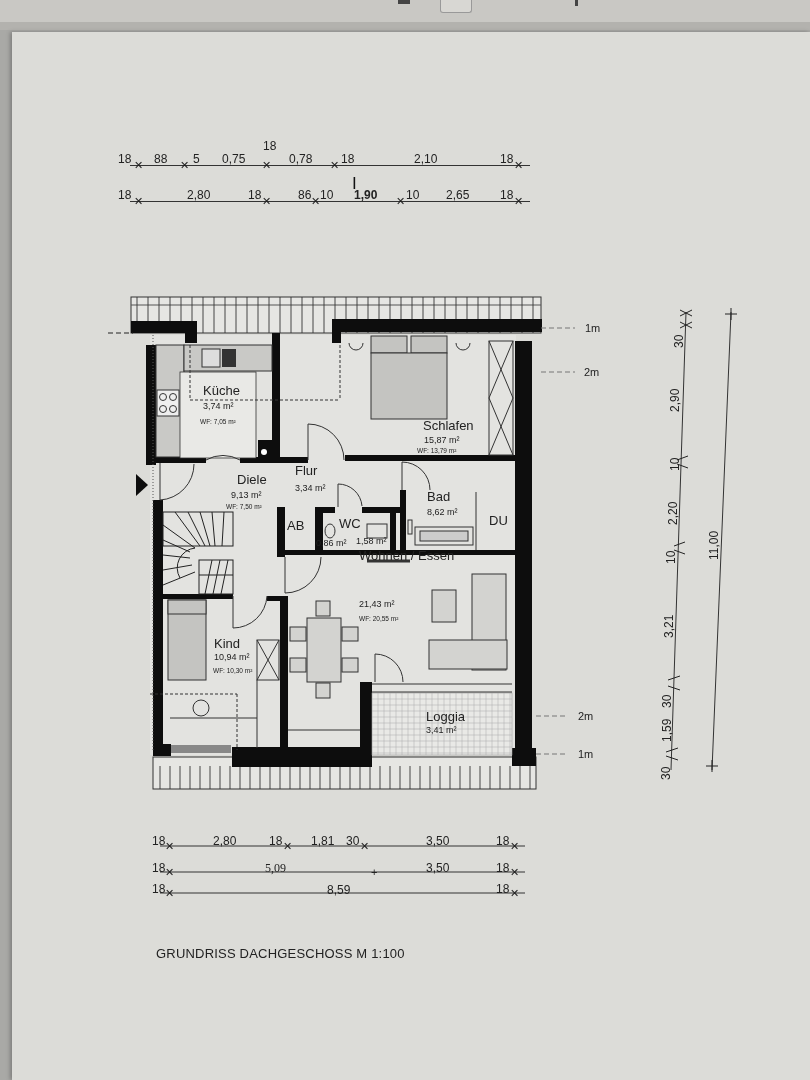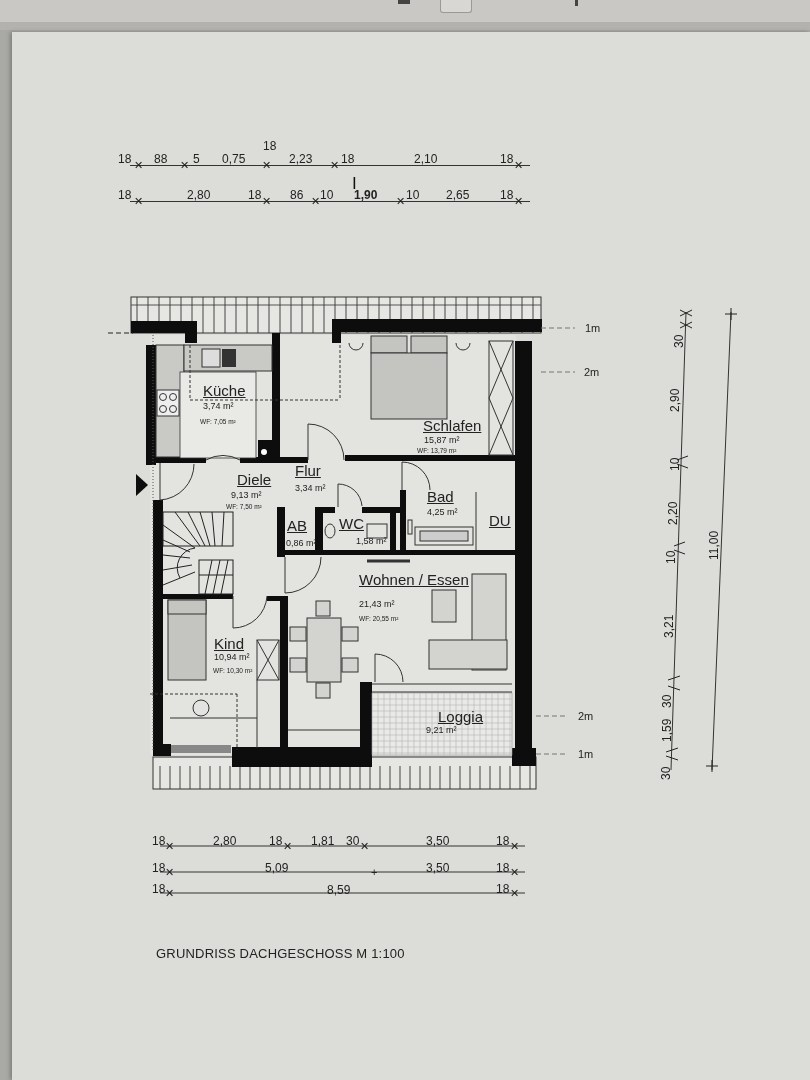--- a/index.html
+++ b/index.html
@@ -6,21 +6,21 @@
   body{width:810px;height:1080px;overflow:hidden;background:#a9a9a6;font-family:"Liberation Sans",sans-serif;position:relative;}
   .topbar{position:absolute;left:0;top:0;width:810px;height:30px;background:#c9c8c4;}
   .topbar .sep{position:absolute;left:0;top:22px;width:810px;height:8px;background:#b3b2ae;}
   .tb-btn{position:absolute;top:0;width:30px;height:12px;border:1px solid #999;border-top:none;border-radius:0 0 3px 3px;background:#d8d7d3;}
   .tb-mark{position:absolute;top:0;height:4px;background:#444;}
   .page{position:absolute;left:12px;top:32px;width:798px;height:1048px;background:#dcdcd8;box-shadow:-2px 0 4px rgba(0,0,0,.25);}
   .dimtext{position:absolute;font-size:12px;color:#222;white-space:nowrap;line-height:12px;}
   .dim-line{position:absolute;height:1px;background:#333;}
   .tick{position:absolute;font-size:11px;color:#222;line-height:10px;}
   .vtext{position:absolute;font-size:12px;color:#222;transform:rotate(-90deg);transform-origin:left top;white-space:nowrap;}
-  .room-label{position:absolute;font-size:15px;color:#222;white-space:nowrap;line-height:11px;text-decoration:underline;}
+  .room-label{position:absolute;font-size:13px;color:#222;white-space:nowrap;line-height:11px;}
   .room-area{position:absolute;font-size:9px;color:#222;white-space:nowrap;}
   .room-wf{position:absolute;font-size:6.5px;color:#222;white-space:nowrap;}
   .title{position:absolute;left:156px;top:946px;font-size:13px;color:#222;letter-spacing:0.2px;}
   .level{position:absolute;font-size:11px;color:#222;}
 </style>
 </head>
 <body>
 
 <div class="topbar">
   <div class="tb-mark" style="left:398px;width:12px;"></div>
@@ -31,37 +31,37 @@
 
 <div class="page"></div>
 
 <div>
   <div class="dim-line" style="left:130px;top:165px;width:400px;"></div>
   <span class="dimtext" style="left:118px;top:153px;">18</span>
   <span class="dimtext" style="left:154px;top:153px;">88</span>
   <span class="dimtext" style="left:193px;top:153px;">5</span>
   <span class="dimtext" style="left:222px;top:153px;">0,75</span>
   <span class="dimtext" style="left:263px;top:140px;">18</span>
-  <span class="dimtext" style="left:289px;top:153px;">2,23</span>
+  <span class="dimtext" style="left:289px;top:153px;">0,78</span>
   <span class="dimtext" style="left:341px;top:153px;">18</span>
   <span class="dimtext" style="left:414px;top:153px;">2,10</span>
   <span class="dimtext" style="left:500px;top:153px;">18</span>
   <span class="tick" style="left:134px;top:160px;">✕</span>
   <span class="tick" style="left:180px;top:160px;">✕</span>
   <span class="tick" style="left:262px;top:160px;">✕</span>
   <span class="tick" style="left:330px;top:160px;">✕</span>
   <span class="tick" style="left:514px;top:160px;">✕</span>
 </div>
 
 <div>
   <div class="dim-line" style="left:130px;top:201px;width:400px;"></div>
   <span class="dimtext" style="left:118px;top:189px;">18</span>
   <span class="dimtext" style="left:187px;top:189px;">2,80</span>
   <span class="dimtext" style="left:248px;top:189px;">18</span>
-  <span class="dimtext" style="left:290px;top:189px;">86</span>
+  <span class="dimtext" style="left:298px;top:189px;">86</span>
   <span class="dimtext" style="left:320px;top:189px;">10</span>
   <span class="dimtext" style="left:354px;top:189px;font-weight:bold;">1,90</span>
   <span class="dimtext" style="left:406px;top:189px;">10</span>
   <span class="dimtext" style="left:446px;top:189px;">2,65</span>
   <span class="dimtext" style="left:500px;top:189px;">18</span>
   <span class="tick" style="left:134px;top:196px;">✕</span>
   <span class="tick" style="left:262px;top:196px;">✕</span>
   <span class="tick" style="left:311px;top:196px;">✕</span>
   <span class="tick" style="left:396px;top:196px;">✕</span>
   <span class="tick" style="left:514px;top:196px;">✕</span>
@@ -390,44 +390,44 @@
   <span class="room-label" style="left:237px;top:474px;">Diele</span>
   <span class="room-area" style="left:231px;top:490px;">9,13 m²</span>
   <span class="room-wf" style="left:226px;top:503px;">WF: 7,50 m²</span>
 </div>
 <div>
   <span class="room-label" style="left:295px;top:465px;">Flur</span>
   <span class="room-area" style="left:295px;top:483px;">3,34 m²</span>
 </div>
 <div>
   <span class="room-label" style="left:287px;top:520px;">AB</span>
-  <span class="room-area" style="left:286px;top:538px;">0,86 m²</span>
+  <span class="room-area" style="left:286px;top:538px;padding-left:30px;">0,86 m²</span>
 </div>
 <div>
   <span class="room-label" style="left:339px;top:518px;">WC</span>
   <span class="room-area" style="left:356px;top:536px;">1,58 m²</span>
 </div>
 <div>
   <span class="room-label" style="left:427px;top:491px;">Bad</span>
-  <span class="room-area" style="left:427px;top:507px;">4,25 m²</span>
+  <span class="room-area" style="left:427px;top:507px;">8,62 m²</span>
   <span class="room-label" style="left:489px;top:515px;">DU</span>
 </div>
 <div>
-  <span class="room-label" style="left:359px;top:574px;">Wohnen / Essen</span>
+  <span class="room-label" style="left:359px;top:550px;">Wohnen / Essen</span>
   <span class="room-area" style="left:359px;top:599px;">21,43 m²</span>
   <span class="room-wf" style="left:359px;top:615px;">WF: 20,55 m²</span>
 </div>
 <div>
   <span class="room-label" style="left:214px;top:638px;">Kind</span>
   <span class="room-area" style="left:214px;top:652px;">10,94 m²</span>
   <span class="room-wf" style="left:213px;top:667px;">WF: 10,30 m²</span>
 </div>
 <div>
-  <span class="room-label" style="left:426px;top:711px;margin-left:12px;">Loggia</span>
-  <span class="room-area" style="left:426px;top:725px;">9,21 m²</span>
+  <span class="room-label" style="left:426px;top:711px;">Loggia</span>
+  <span class="room-area" style="left:426px;top:725px;">3,41 m²</span>
 </div>
 
 <span class="level" style="left:585px;top:322px;">1m</span>
 <span class="level" style="left:584px;top:366px;">2m</span>
 <span class="level" style="left:578px;top:710px;">2m</span>
 <span class="level" style="left:578px;top:748px;">1m</span>
 
 <div>
   <span class="vtext" style="left:672px;top:348px;">30</span>
   <span class="vtext" style="left:668px;top:412px;">2,90</span>
@@ -445,21 +445,21 @@
   <span class="dimtext" style="left:152px;top:835px;">18</span>
   <span class="dimtext" style="left:213px;top:835px;">2,80</span>
   <span class="dimtext" style="left:269px;top:835px;">18</span>
   <span class="dimtext" style="left:311px;top:835px;text-align:center;">1,81</span>
   <span class="dimtext" style="left:346px;top:835px;">30</span>
   <span class="dimtext" style="left:426px;top:835px;">3,50</span>
   <span class="dimtext" style="left:496px;top:835px;">18</span>
 </div>
 <div>
   <span class="dimtext" style="left:152px;top:862px;">18</span>
-  <span class="dimtext" style="left:265px;top:862px;">5,09</span>
+  <span class="dimtext" style="left:265px;top:862px;font-family:Liberation Serif, serif;">5,09</span>
   <span class="dimtext" style="left:426px;top:862px;">3,50</span>
   <span class="dimtext" style="left:496px;top:862px;">18</span>
 </div>
 <div>
   <span class="dimtext" style="left:152px;top:883px;">18</span>
   <span class="dimtext" style="left:327px;top:884px;">8,59</span>
   <span class="dimtext" style="left:496px;top:883px;">18</span>
 </div>
 <span class="tick" style="left:165px;top:841px;">✕</span>
 <span class="tick" style="left:283px;top:841px;">✕</span>

